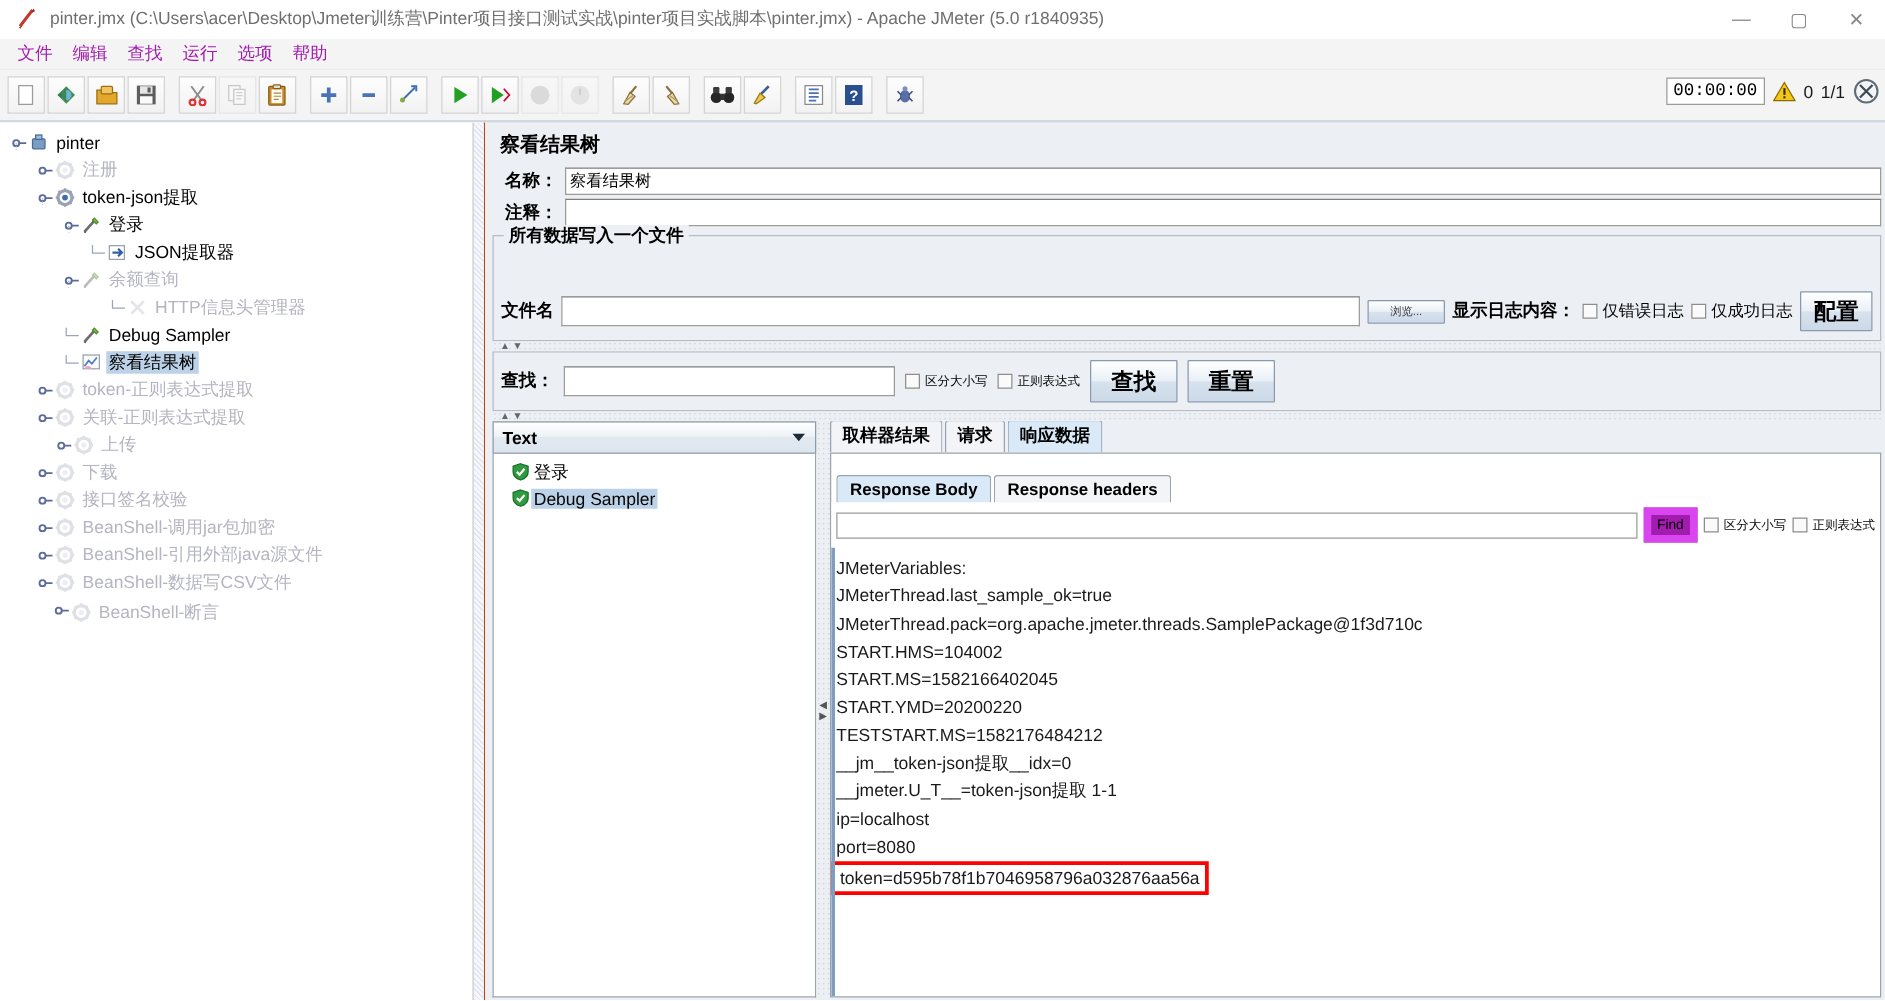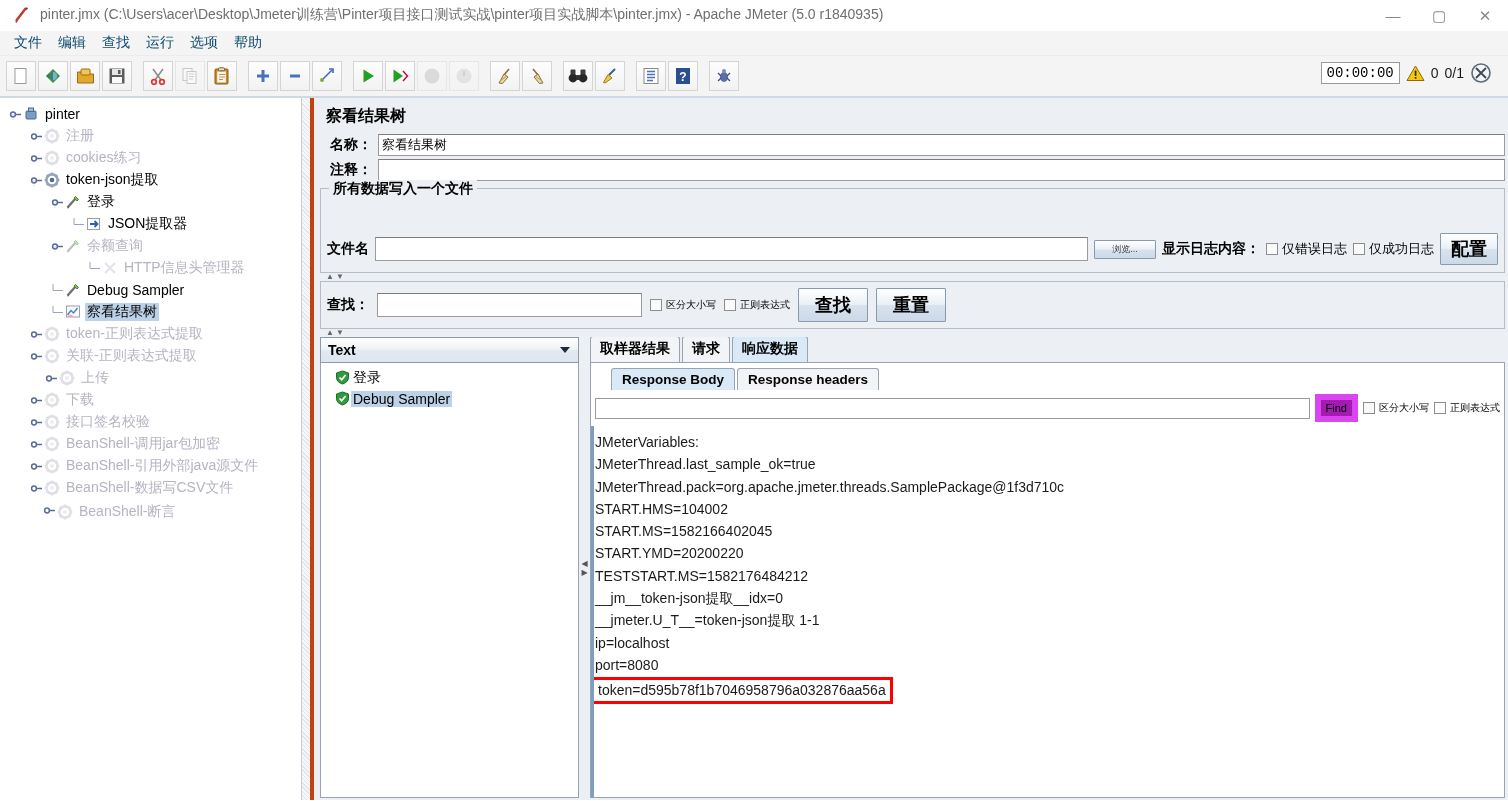--- a/index.html
+++ b/index.html
@@ -51,21 +51,21 @@
     height: 25px;
     background: #f4f4f4;
     display: flex;
     align-items: center;
     padding-left: 6px;
     border-bottom: 1px solid #ececec;
   }
   .menu-item {
     padding: 3px 8px;
     font-size: 14px;
-    color: #0c4a6e;
+    color: #a21caf;
     cursor: default;
   }
 
   
   #toolbar {
     height: 42px;
     background: #f4f4f4;
     display: flex;
     align-items: center;
     padding-left: 5px;
@@ -77,21 +77,21 @@
     margin: 0 1px;
     border: 1px solid #d4d4d4;
     background: linear-gradient(#fdfdfd, #f2f2f2);
     display: flex; align-items: center; justify-content: center;
     cursor: default;
     flex: 0 0 auto;
   }
   .tb-btn.dis { opacity: 0.42; }
   .tb-sep { width: 9px; }
   #tb-right {
-    position: absolute; right: 16px; top: 6px;
+    position: absolute; right: 4px; top: 6px;
     display: flex; align-items: center; gap: 6px;
   }
   #timer-box {
     border: 1px solid #9a9a9a;
     background: #fff;
     font-family: "Liberation Mono", monospace;
     font-size: 14px;
     padding: 2px 5px;
     letter-spacing: 0px;
   }
@@ -101,23 +101,23 @@
 
   
   #main {
     height: 702px;
     display: flex;
     background: #fff;
   }
 
   
   #tree-panel {
-    width: 314px;
+    width: 388px;
     background: #ffffff;
-    border-right: 4px solid #c2410c;
+    border-right: 1px solid #c2410c;
     position: relative;
     overflow: hidden;
   }
   #tree-scroll-v {
     position: absolute; right: 0; top: 0; bottom: 0;
     width: 9px;
     background: #f6f7fb;
     background-image: repeating-linear-gradient(45deg,#dfe4ee 0 1px,#f6f7fb 1px 3px);
     border-left: 1px solid #ccc;
   }
@@ -324,21 +324,21 @@
     border-bottom: none;
     background: #f2f4f7;
     padding: 3px 9px 4px 9px;
     font-size: 14px; font-weight: bold;
     margin-right: 2px;
     border-radius: 3px 3px 0 0;
     cursor: default;
     white-space: nowrap;
   }
   .tab.active { background: #d9e9f7; }
-  .tabstrip.inner { height: 24px; margin-top: 3px; padding-left: 20px; }
+  .tabstrip.inner { height: 24px; margin-top: 15px; padding-left: 4px; }
   .tabstrip.inner .tab { font-size: 13.5px; padding: 3px 10px; }
   #resp-pane {
     flex: 1 1 auto;
     border: 1px solid #9aa4b0;
     background: #ffffff;
     display: flex; flex-direction: column;
     min-height: 0;
     overflow: hidden;
   }
   #find-bar {
@@ -559,21 +559,21 @@
       </div>
     </div>
   <div id="tb-right">
     <div id="timer-box">00:00:00</div>
     <svg width="19" height="17" viewBox="0 0 19 17">
       <path d="M9.5 1 L18 15.5 L1 15.5 Z" fill="#f5c518" stroke="#8a6d00" stroke-width="1"></path>
       <rect x="8.7" y="5.5" width="1.7" height="5.4" fill="#3a2c00"></rect>
       <rect x="8.7" y="12" width="1.7" height="1.7" fill="#3a2c00"></rect>
     </svg>
     <span id="warn-count">0</span>
-    <span id="thread-count">0/1</span>
+    <span id="thread-count">1/1</span>
     <svg width="22" height="22" viewBox="0 0 22 22">
       <circle cx="11" cy="11" r="9" fill="none" stroke="#5c6b7a" stroke-width="1.6"></circle>
       <path d="M6 6 L16 16 M16 6 L6 16" stroke="#3d4a57" stroke-width="1.8"></path>
     </svg>
   </div>
 </div>
 
 <div id="main">
 
   <div id="tree-panel">
@@ -604,38 +604,20 @@
           <span class="ticon">
             <svg width="16" height="16" viewBox="0 0 16 16">
               <circle cx="8" cy="8" r="5.6" fill="none" stroke="#b9bcc8" stroke-width="2.6"></circle>
               <circle cx="8" cy="8" r="2.1" fill="#d8dae2"></circle>
               <g stroke="#b9bcc8" stroke-width="1.9">
                 <path d="M8 0.6v2.4M8 13v2.4M0.6 8h2.4M13 8h2.4M2.8 2.8l1.7 1.7M11.5 11.5l1.7 1.7M13.2 2.8l-1.7 1.7M4.5 11.5l-1.7 1.7"></path>
               </g>
             </svg>
           </span>
           <span class="tlabel">注册</span>
-        </div>
-        <div class="tnode disabled" style="padding-left: 29px;">
-          <span class="handle">
-            <svg width="13" height="13" viewBox="0 0 13 13">
-              <circle cx="4" cy="6.5" r="2.4" fill="none" stroke="#5a6a9a" stroke-width="1.5"></circle>
-              <path d="M6.6 6.5 H12" stroke="#5a6a9a" stroke-width="1.5"></path>
-            </svg>
-          </span>
-          <span class="ticon">
-            <svg width="16" height="16" viewBox="0 0 16 16">
-              <circle cx="8" cy="8" r="5.6" fill="none" stroke="#b9bcc8" stroke-width="2.6"></circle>
-              <circle cx="8" cy="8" r="2.1" fill="#d8dae2"></circle>
-              <g stroke="#b9bcc8" stroke-width="1.9">
-                <path d="M8 0.6v2.4M8 13v2.4M0.6 8h2.4M13 8h2.4M2.8 2.8l1.7 1.7M11.5 11.5l1.7 1.7M13.2 2.8l-1.7 1.7M4.5 11.5l-1.7 1.7"></path>
-              </g>
-            </svg>
-          </span>
-          <span class="tlabel">cookies练习</span>
         </div>
         <div class="tnode" style="padding-left: 29px;">
           <span class="handle">
             <svg width="13" height="13" viewBox="0 0 13 13">
               <circle cx="4" cy="6.5" r="2.4" fill="none" stroke="#5a6a9a" stroke-width="1.5"></circle>
               <path d="M6.6 6.5 H12" stroke="#5a6a9a" stroke-width="1.5"></path>
               <path d="M4 6.5 V12" stroke="#9aa3c0" stroke-width="1" stroke-dasharray="1 1.5"></path>
             </svg>
           </span>
           <span class="ticon">

